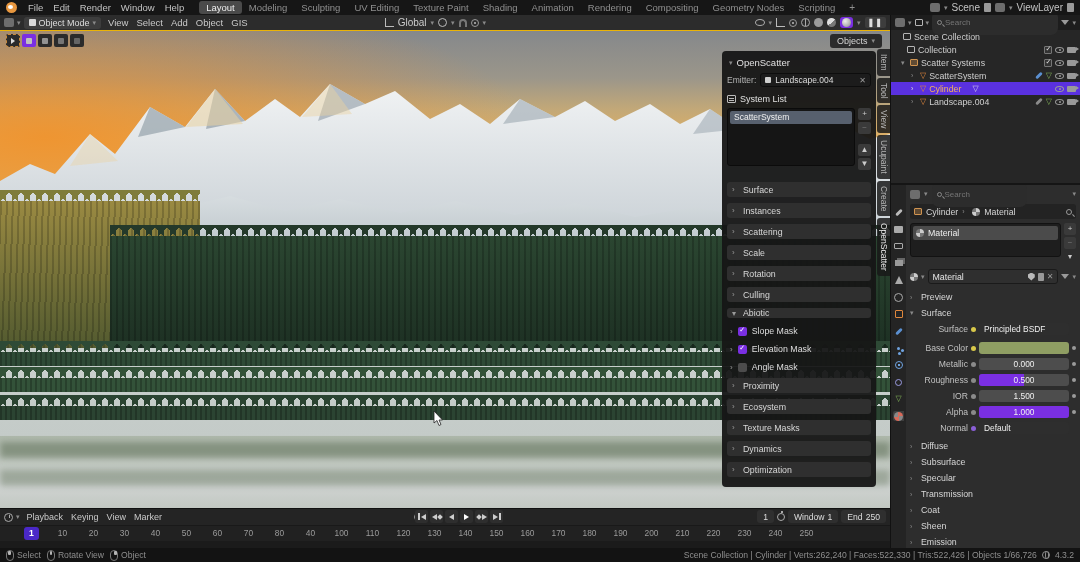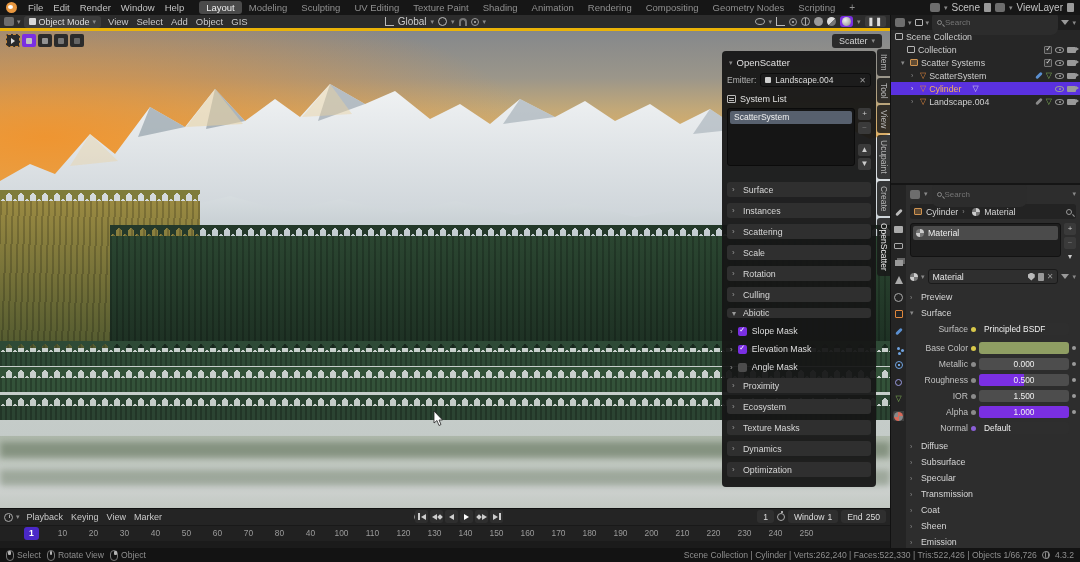--- a/index.html
+++ b/index.html
@@ -15,21 +15,21 @@
   .wstab{padding:1px 7px;color:#909090;font-size:9.5px;border-radius:3px;white-space:nowrap;}
   .wstab.active{background:#4a4a4a;color:#eee;}
   .wsadd{color:#909090;padding:0 5px;}
   .tb-right{margin-left:auto;display:flex;align-items:center;gap:4px;color:#c4c4c4;}
   .dd-ic{width:10px;height:9px;background:#6d6d6d;border-radius:2px;display:inline-block;}
   .chev{color:#8a8a8a;font-size:7px;}
   .page-ic{width:7px;height:9px;background:#9a9a9a;border-radius:1px;display:inline-block;}
 
   
   #left-col{position:absolute;left:0;top:15px;width:890px;height:533px;}
-  #vp-header{position:absolute;left:0;top:0;width:100%;height:16px;background:#2c2c2c;display:flex;align-items:center;gap:3px;padding:0 4px;z-index:10;border-bottom:3px solid #eab308;}
+  #vp-header{position:absolute;left:0;top:0;width:100%;height:16px;background:#2c2c2c;display:flex;align-items:center;gap:3px;padding:0 4px;z-index:10;border-bottom:1px solid #eab308;}
   .mode-btn{display:flex;align-items:center;gap:3px;background:#3d3d3d;border-radius:3px;padding:1px 5px;color:#ddd;font-size:9px;}
   .cube-ic{width:7px;height:7px;background:#d8d8d8;border-radius:1px;display:inline-block;}
   .vph-menu{padding:0 4px;color:#c9c9c9;font-size:9.5px;}
   .vph-mid{display:flex;align-items:center;gap:4px;margin-left:130px;color:#ccc;}
   .axis-ic{width:9px;height:9px;border-left:1.5px solid #bbb;border-bottom:1.5px solid #bbb;display:inline-block;}
   .pivot-ic{width:9px;height:9px;border:1.5px solid #bbb;border-radius:50%;display:inline-block;}
   .magnet-ic{width:8px;height:8px;border:2px solid #777;border-bottom:none;border-radius:5px 5px 0 0;display:inline-block;}
   .prop-ic{width:8px;height:8px;border:1.5px solid #999;border-radius:50%;display:inline-block;background:radial-gradient(circle,#999 25%,transparent 28%);}
   .vph-right{margin-left:auto;display:flex;align-items:center;gap:4px;}
   .sph{width:9px;height:9px;border-radius:50%;display:inline-block;}
@@ -339,21 +339,21 @@
           </span>
         <span class="tbtn">
             <i class="sq-ic" style="opacity:.5"></i>
           </span>
         <span class="tbtn">
             <i class="sq-ic" style="opacity:.4"></i>
           </span>
       </div>
 
       <div id="options-btn">
-        <span>Scatter</span>
+        <span>Objects</span>
           <span class="chev">▾</span>
       </div>
 
       <div id="side-tabs">
 
       <span class="stab">Item</span>
           <span class="stab">Tool</span>
           <span class="stab">View</span>
           <span class="stab">Ucupaint</span>
           <span class="stab">Create</span>
@@ -566,21 +566,21 @@
           <span class="chev">▾</span>
         <span class="box-ic"></span>
           <span class="chev">▾</span>
         <span class="search">
           <span class="mag"></span>
           <input placeholder="Search" style="">
         </span>
         <span class="funnel"></span>
           <span class="chev">▾</span>
       </div>
-      <div class="ol-row" style="padding-left:4px;">
+      <div class="ol-row" style="padding-left:12px;">
         <span class="box-ic"></span>
         <span class="lbl">Scene Collection</span>
       </div>
       <div class="ol-row" style="padding-left:16px;">
         <span class="box-ic"></span>
         <span class="lbl">Collection</span>
         <span class="ol-right">
           <span class="i-check"></span>
           <span class="i-eye"></span>
           <span class="i-cam"></span>

